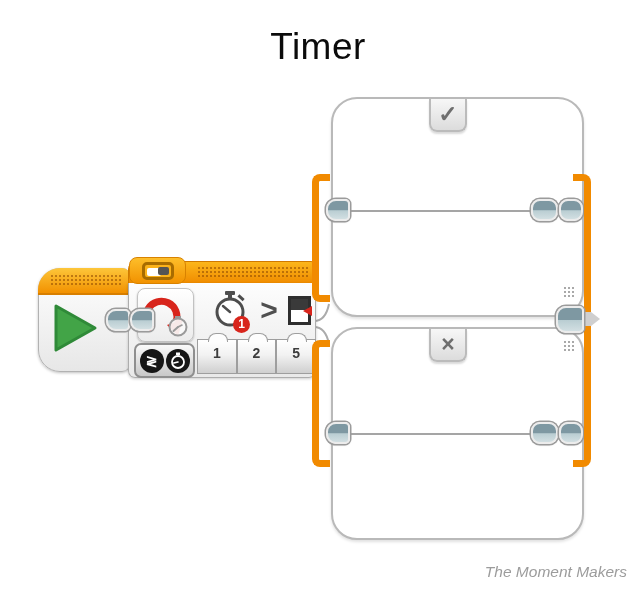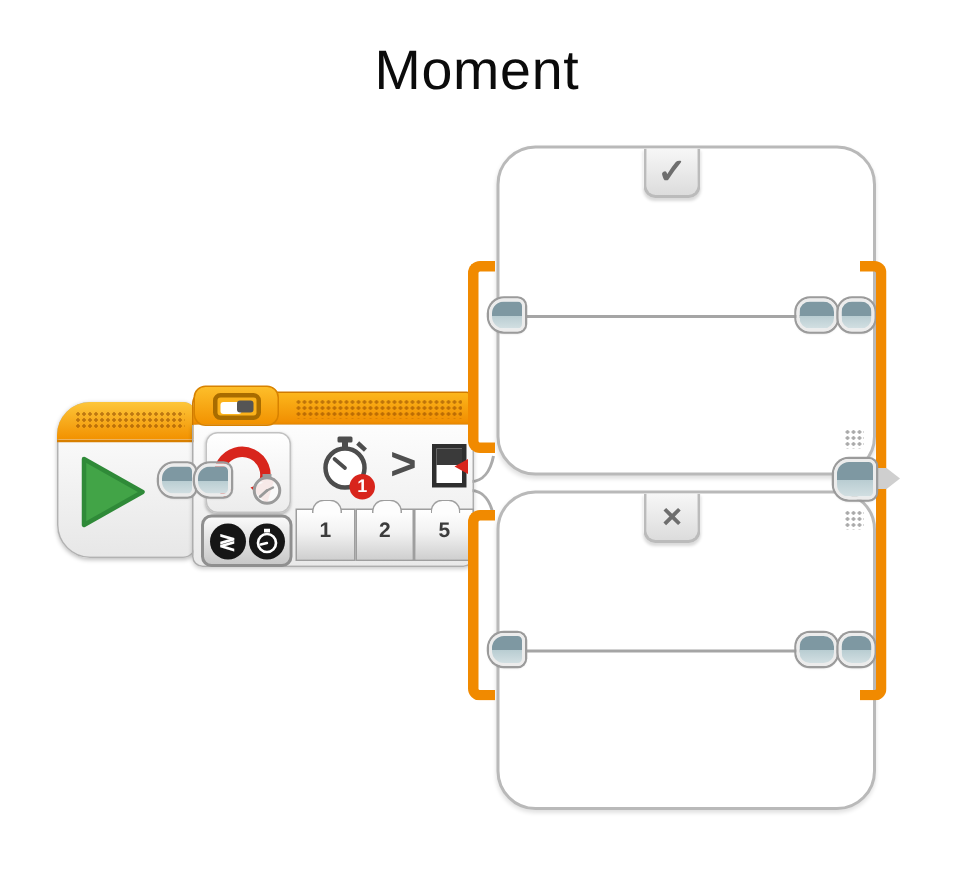--- a/index.html
+++ b/index.html
@@ -116,21 +116,21 @@
             filter:drop-shadow(0 0 1px #8f8f8f);z-index:5;}
 
   #fork{position:absolute;left:313px;top:296px;z-index:2;}
   svg{display:block;}
 </style>
 </head>
 <body>
 
 <div id="canvas">
 
-  <div id="title">Moment</div>
+  <div id="title">Timer</div>
 
   <div id="start-block">
     <div id="start-cap">
       <div class="dots"></div>
     </div>
     <div id="start-play">
       <svg width="46" height="50">
         <polygon points="3,3 42,25 3,47" fill="#42a447" stroke="#2f8a38" stroke-width="3" stroke-linejoin="round"></polygon>
       </svg>
     </div>
@@ -231,13 +231,14 @@
   <div id="fork">
     <svg width="22" height="54" viewBox="0 0 22 54">
       <path d="M1,25 C9,25 14,18 16,8" fill="none" stroke="#ababab" stroke-width="2"></path>
       <path d="M1,31 C9,31 14,38 16,48" fill="none" stroke="#ababab" stroke-width="2"></path>
     </svg>
   </div>
 
   <div id="exit-tab"></div>
   <div id="exit-plug" class="plug"></div>
 
+  <div id="credit">The Moment Makers</div>
 </div>
 
 </body></html>

